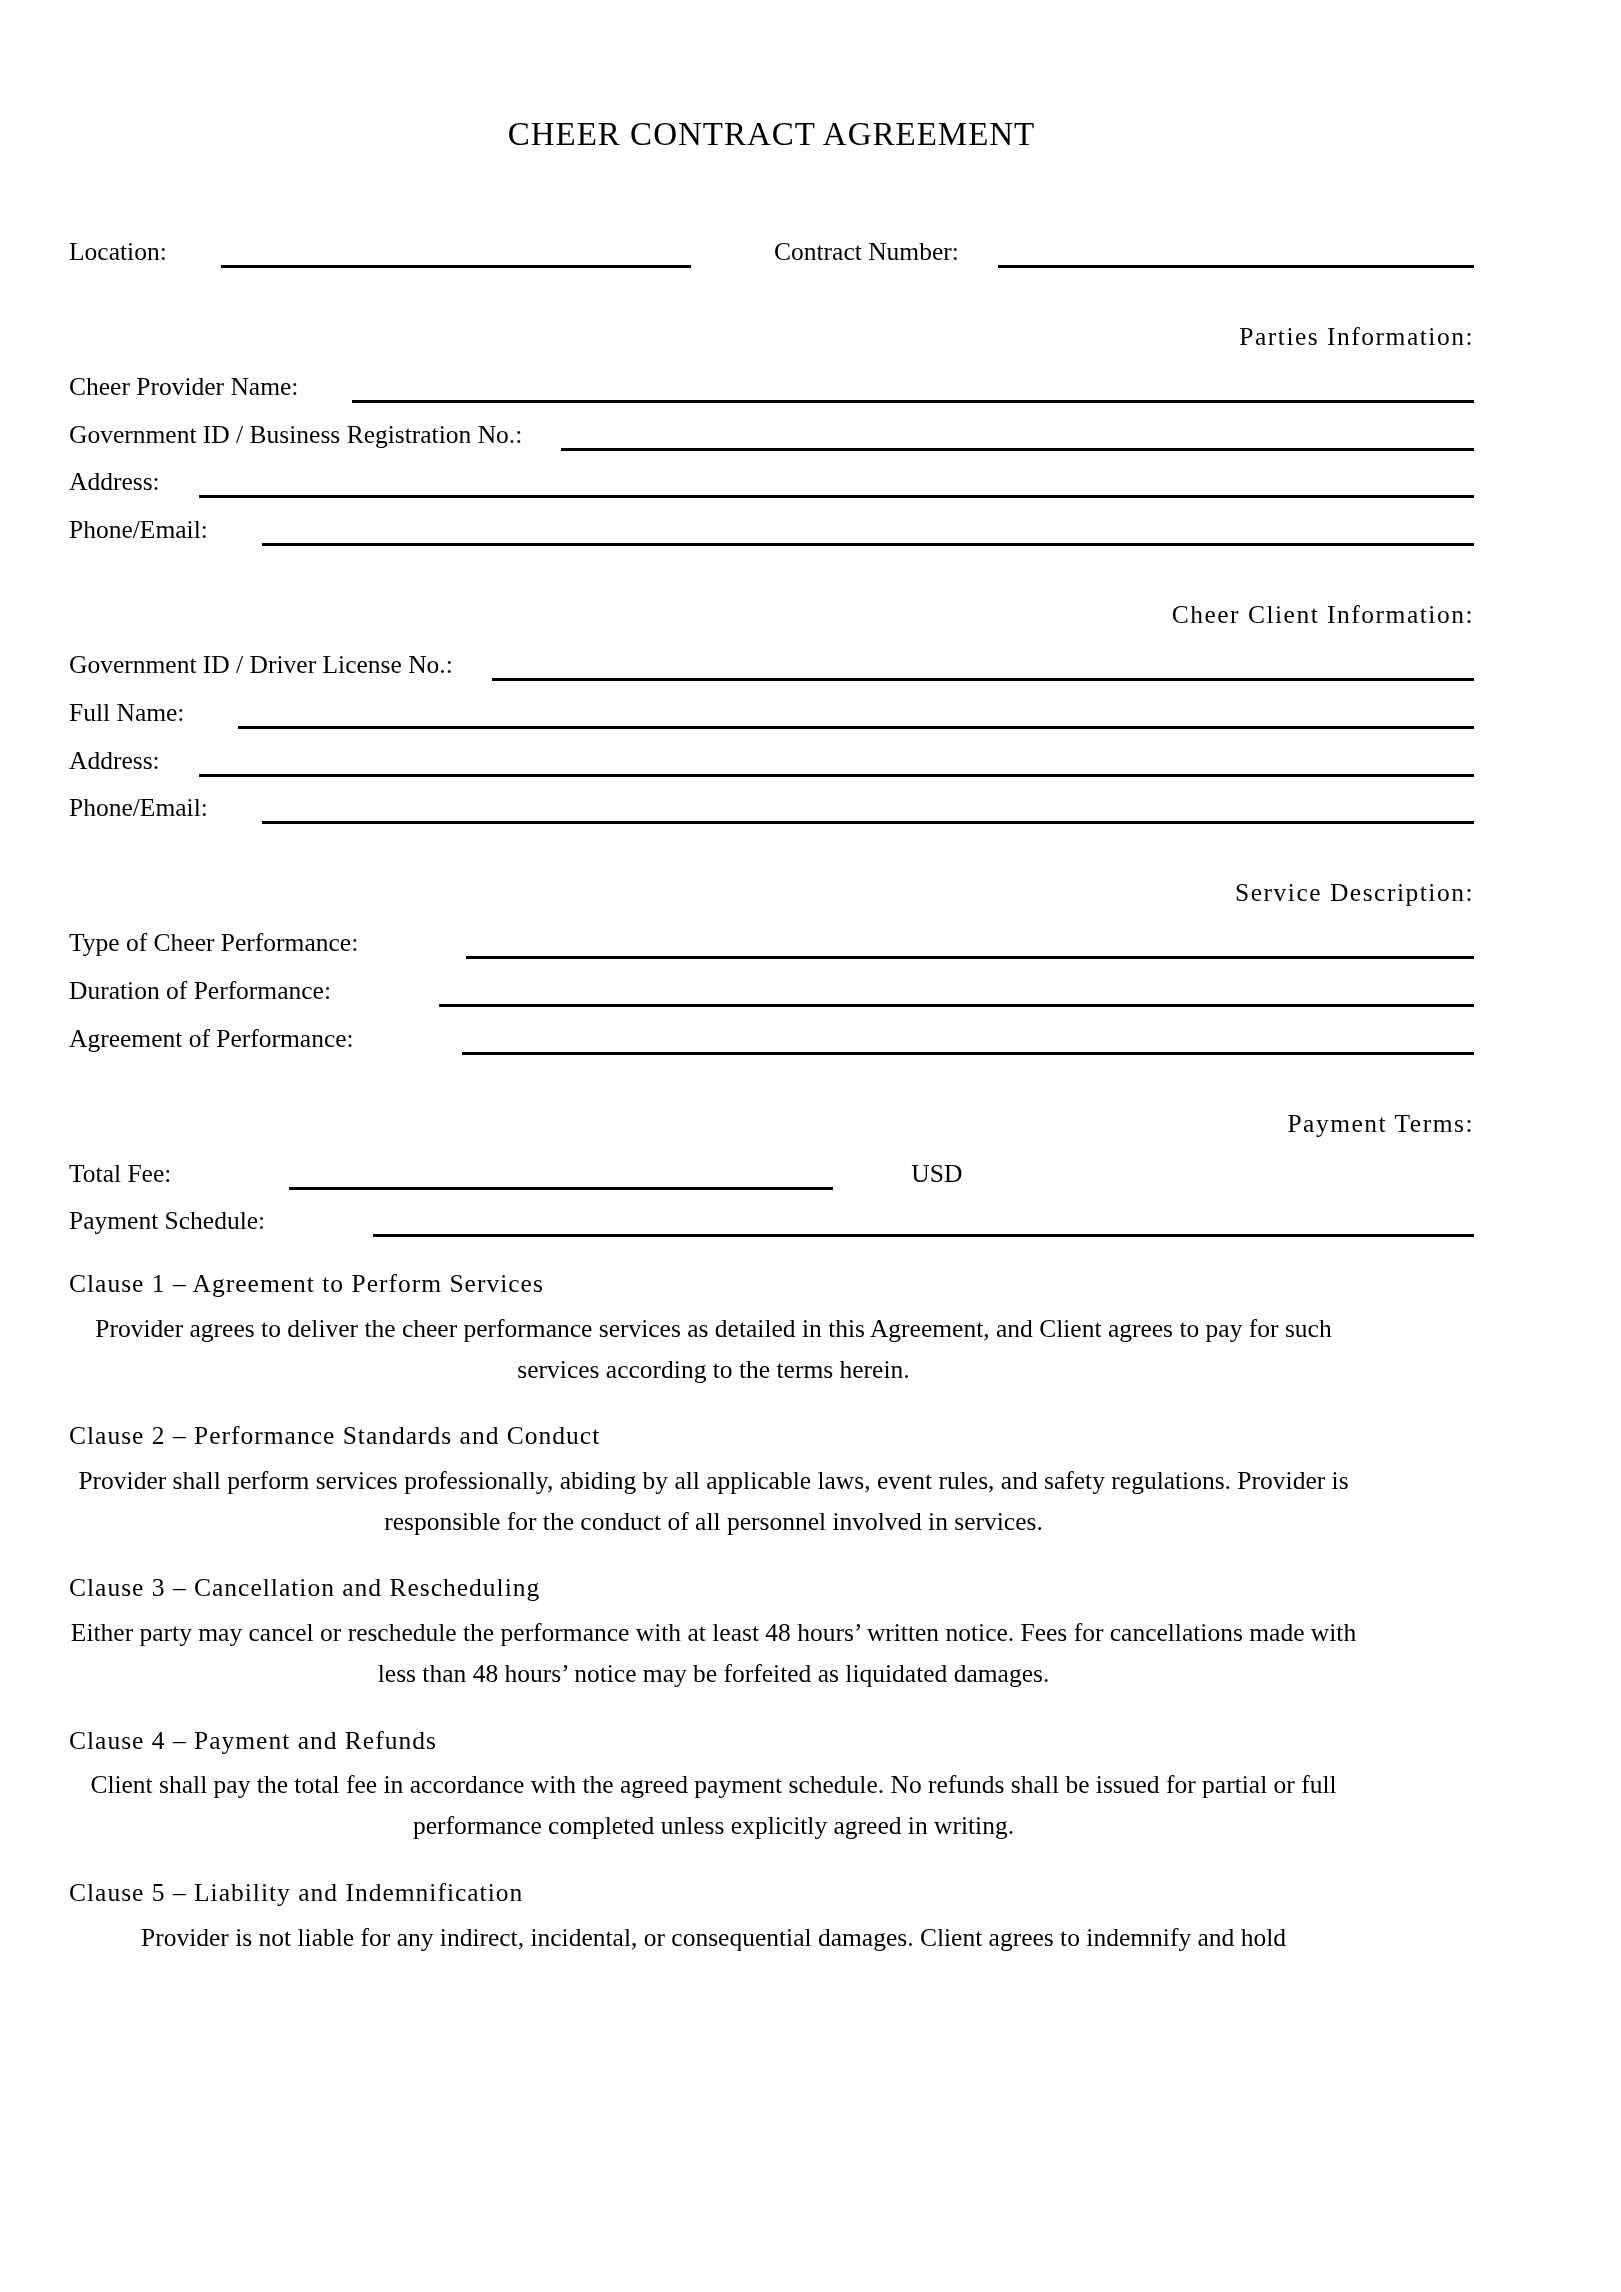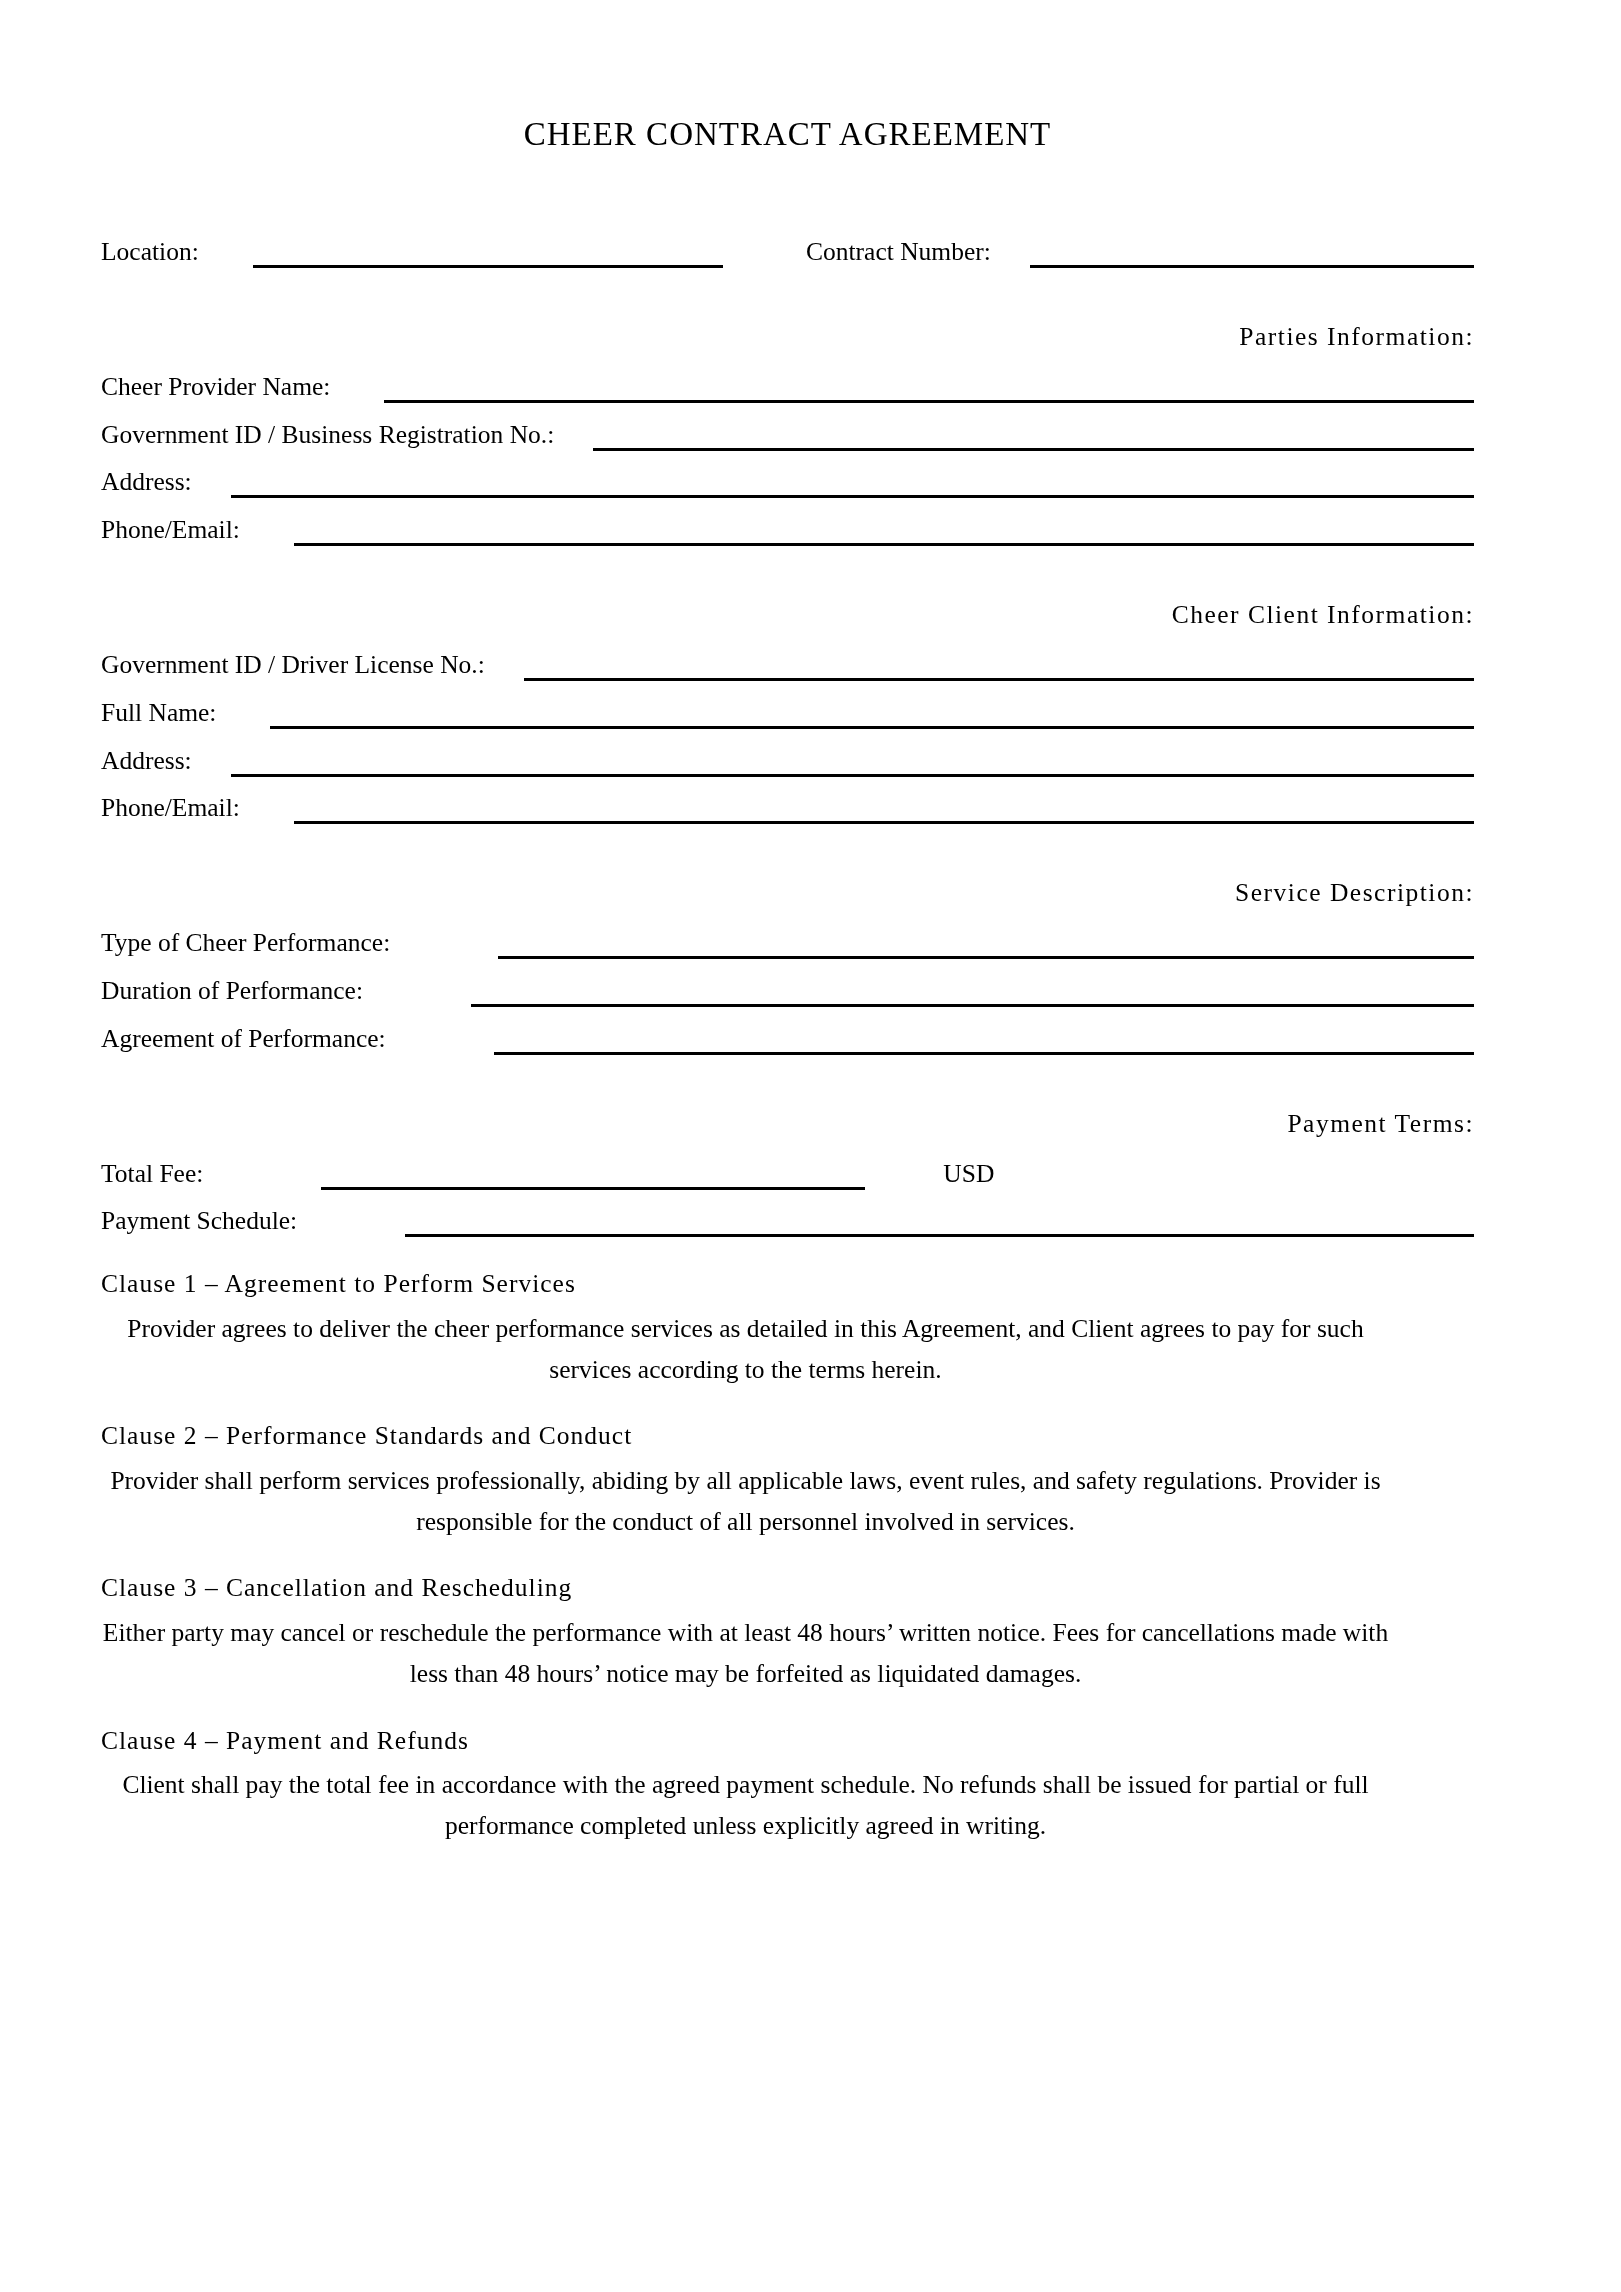--- a/index.html
+++ b/index.html
@@ -5,21 +5,21 @@
   html, body { margin: 0; padding: 0; background: #ffffff; }
   body {
     width: 1621px; height: 2293px;
     color: #000;
     font-family: "Liberation Serif", "DejaVu Serif", serif;
     overflow: hidden;
   }
   .page {
     box-sizing: border-box;
     width: 1621px; height: 2293px;
-    padding: 116px 147px 0 101px;
+    padding: 116px 147px 0 69px;
   }
   .doc-title {
     font-size: 33px; font-weight: normal;
     text-align: center; letter-spacing: 1px;
     margin: 0;
   }
   .header-row { display: flex; margin-top: 76px; height: 39px; font-size: 25.5px; }
   .hf-left  { width: 622px; display: flex; }
   .hf-right { flex: 1; margin-left: 83px; display: flex; text-align: center; }
   .label { align-self: flex-end; line-height: 33px; white-space: nowrap; }
@@ -132,15 +132,19 @@
     <p class="clause-body">Provider shall perform services professionally, abiding by all applicable laws, event rules, and safety regulations. Provider is responsible for the conduct of all personnel involved in services.</p>
   </div>
   <div class="clause">
     <h3 class="clause-title">Clause 3 – Cancellation and Rescheduling</h3>
     <p class="clause-body">Either party may cancel or reschedule the performance with at least 48 hours’ written notice. Fees for cancellations made with less than 48 hours’ notice may be forfeited as liquidated damages.</p>
   </div>
   <div class="clause">
     <h3 class="clause-title">Clause 4 – Payment and Refunds</h3>
     <p class="clause-body">Client shall pay the total fee in accordance with the agreed payment schedule. No refunds shall be issued for partial or full performance completed unless explicitly agreed in writing.</p>
   </div>
+  <div class="clause">
+    <h3 class="clause-title">Clause 5 – Liability and Indemnification</h3>
+    <p class="clause-body">Provider is not liable for any indirect, incidental, or consequential damages. Client agrees to indemnify and hold</p>
+  </div>
 
 </div>
 
 
 </body></html>

